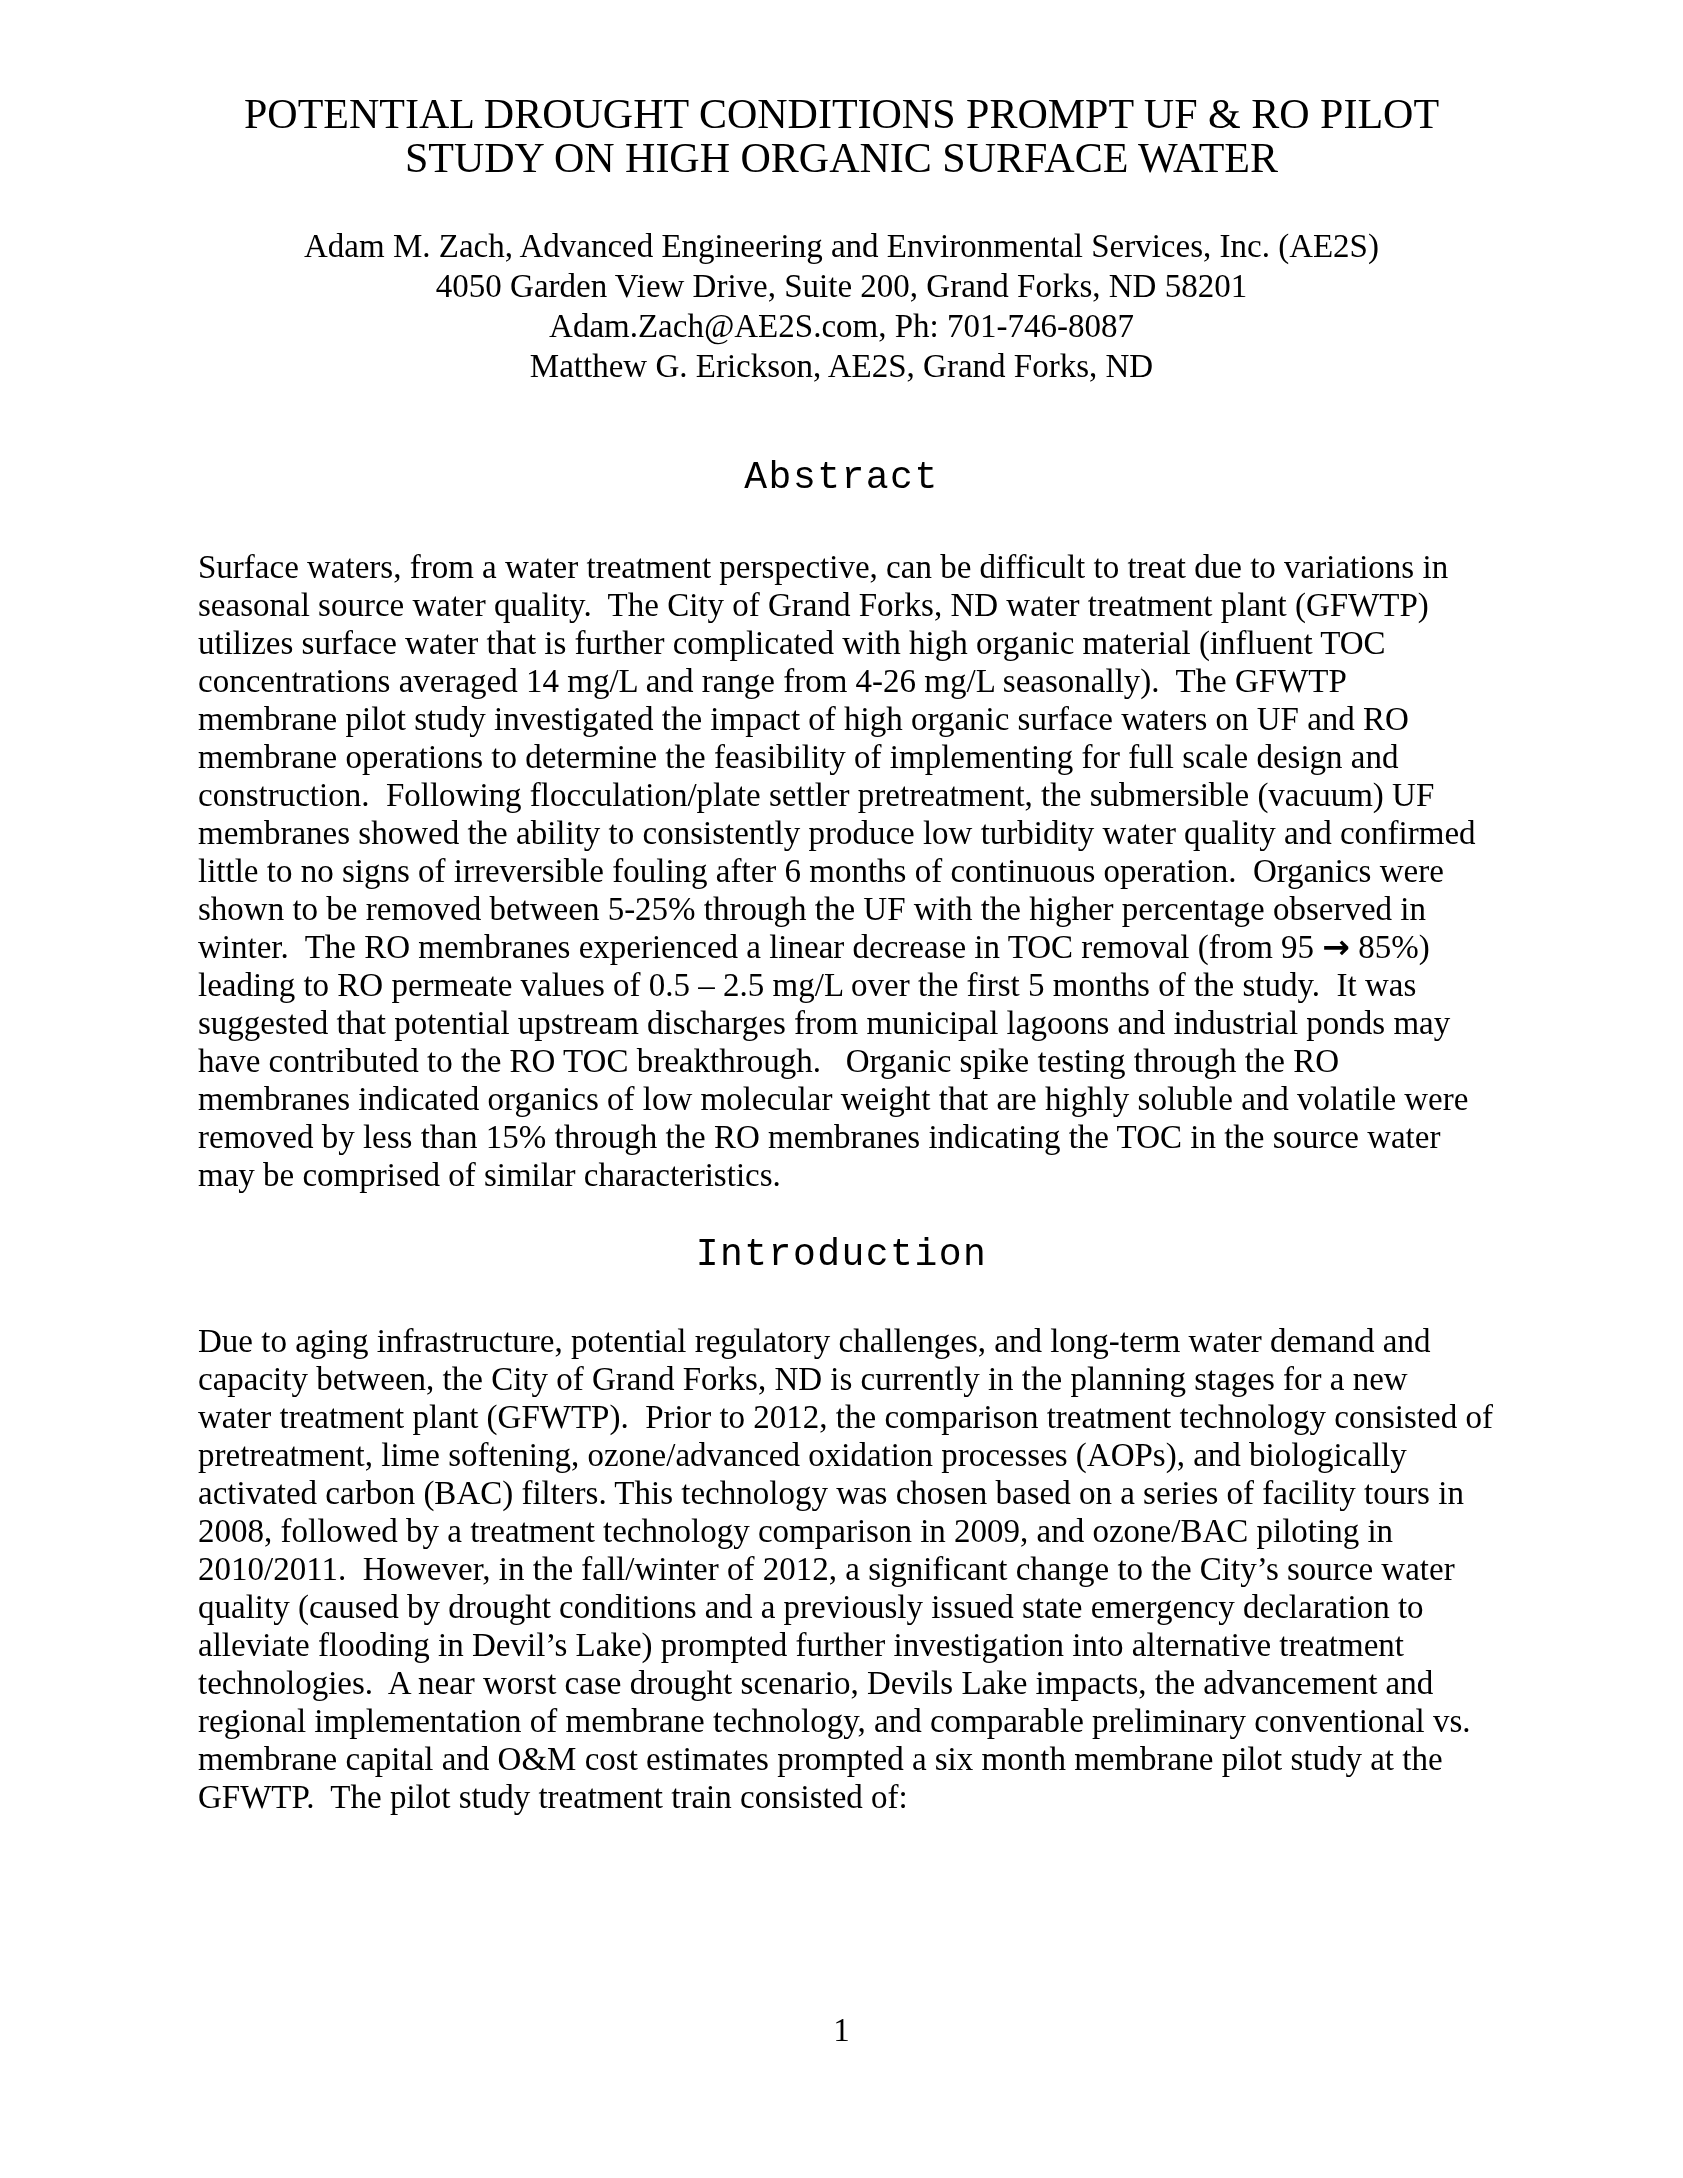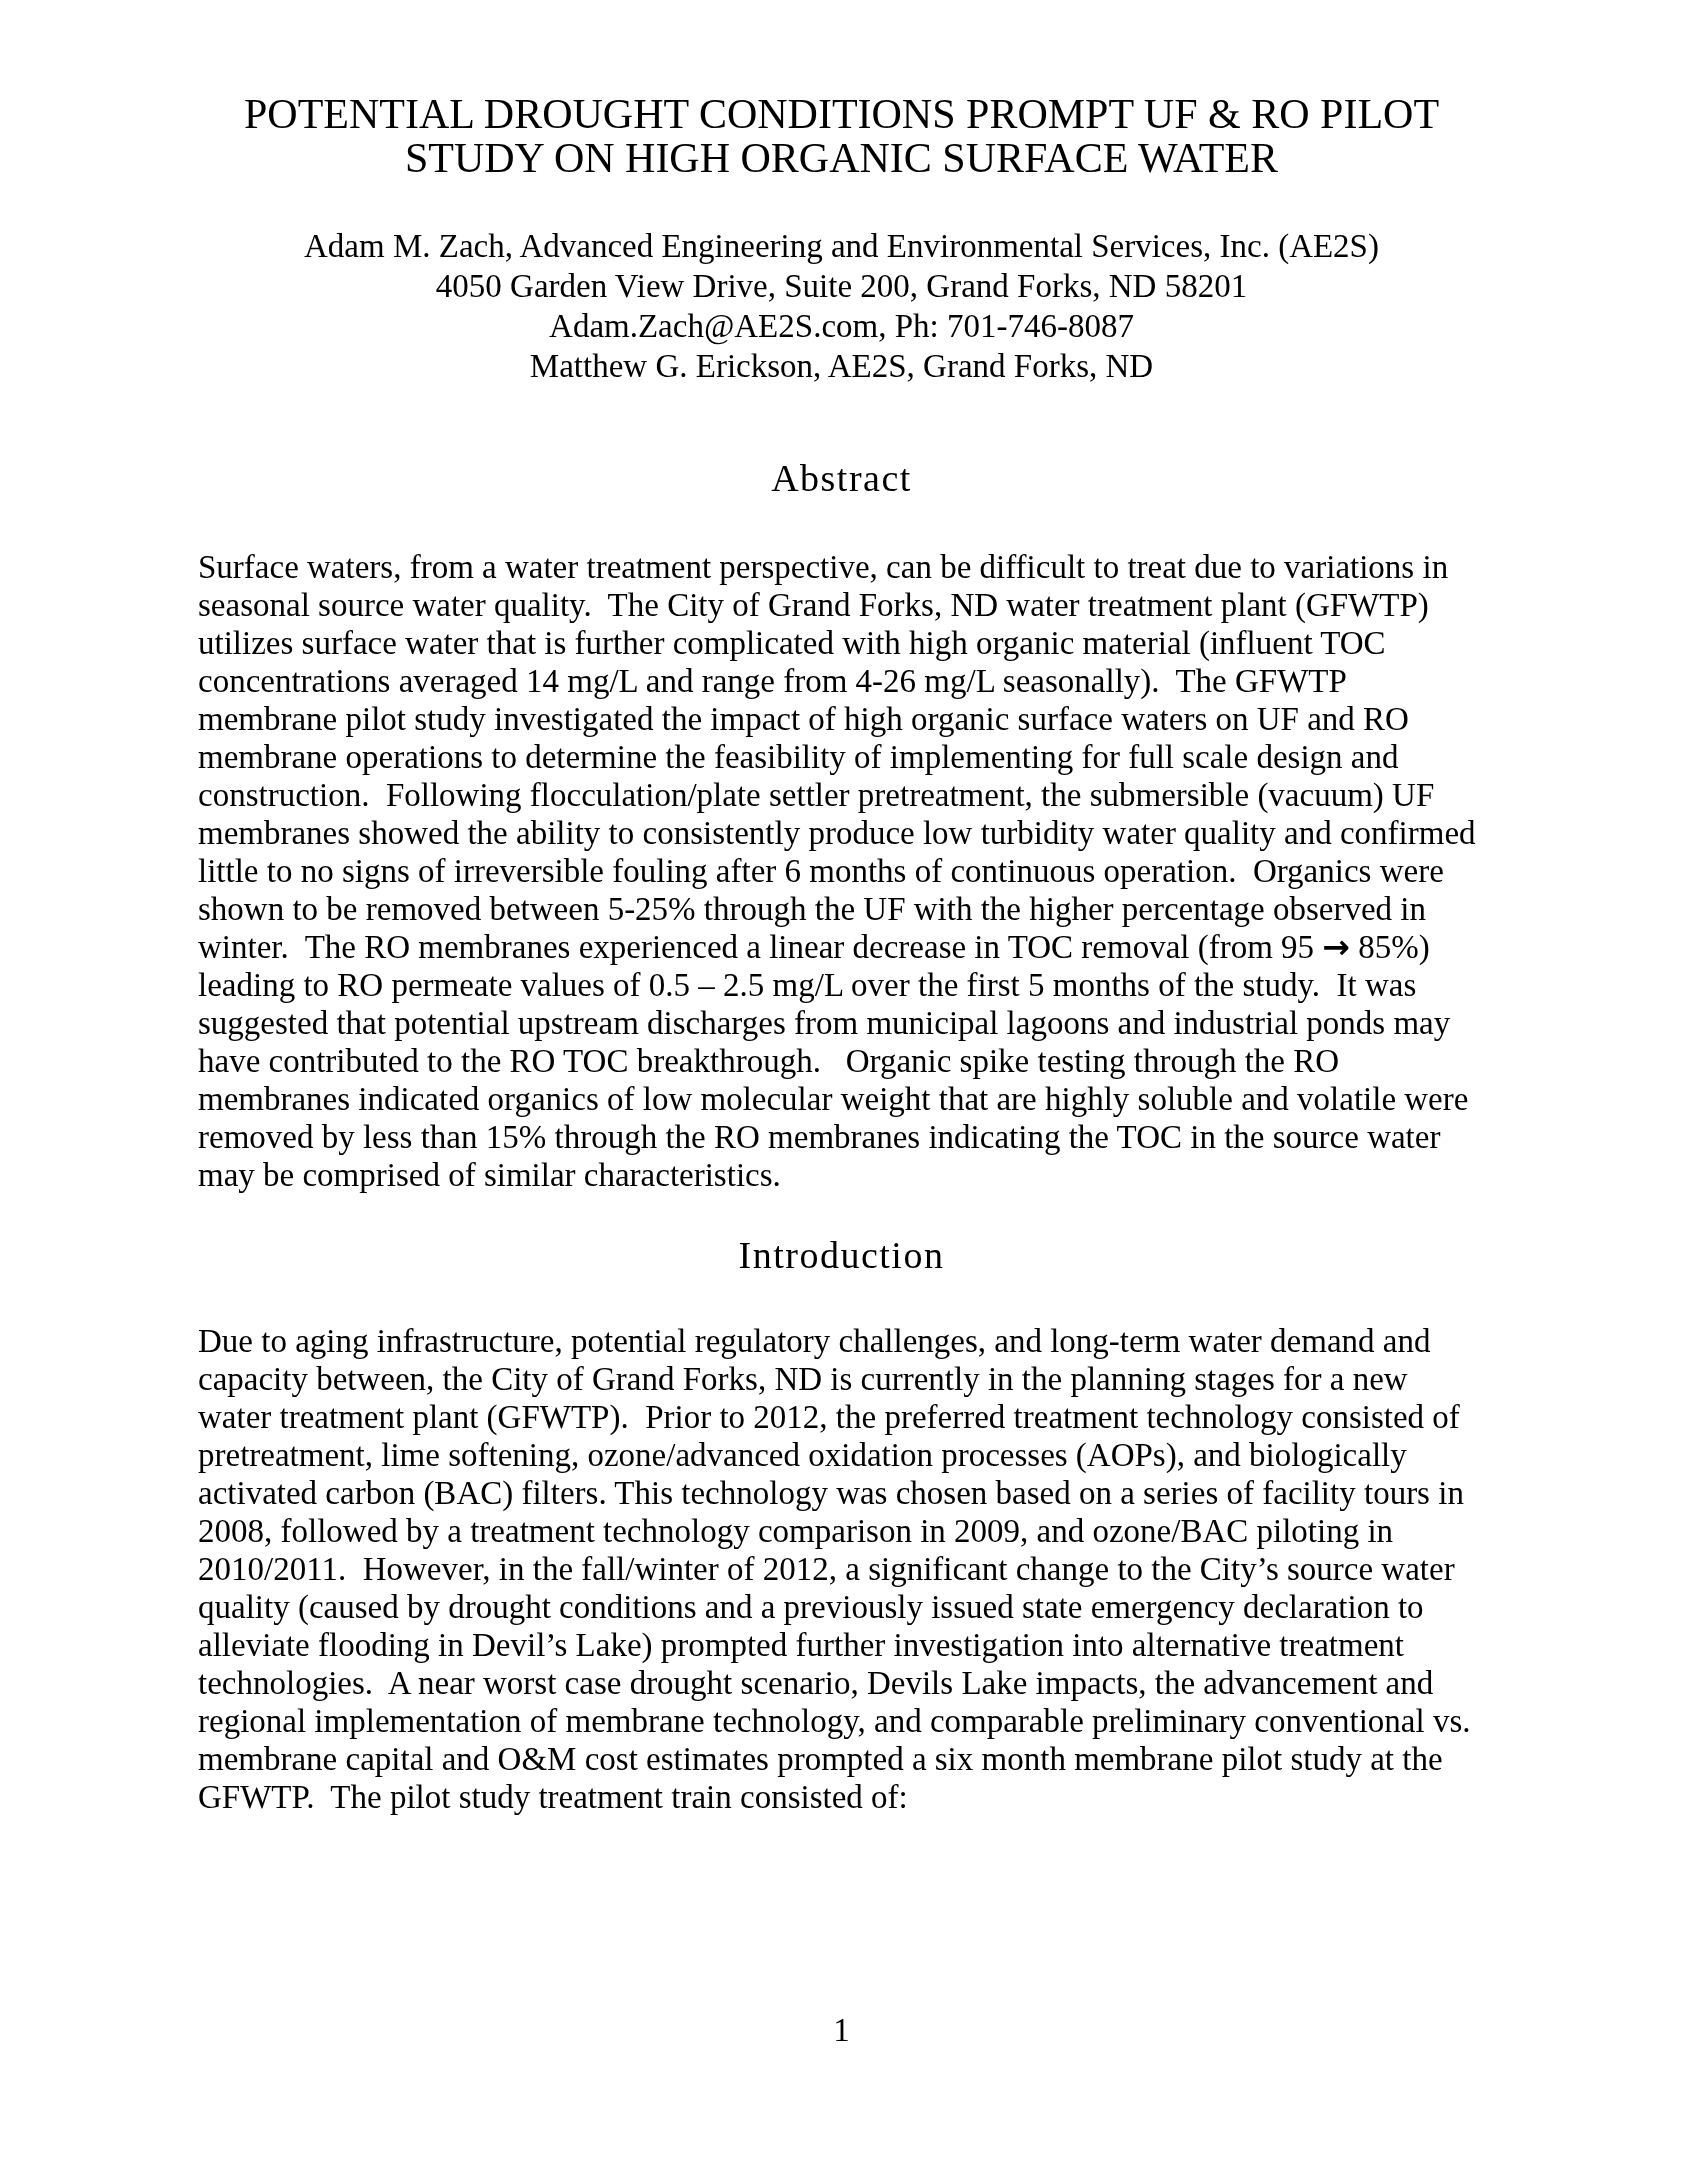--- a/index.html
+++ b/index.html
@@ -25,20 +25,21 @@
     font-size: 33px;
     line-height: 40px;
     text-align: center;
   }
   .heading {
     font-size: 38px;
     line-height: 46px;
     text-align: center;
     letter-spacing: 1.5px;
     font-weight: normal;
+    font-family: Liberation Mono, monospace;
   }
   .h-abstract { margin-top: 69px; }
   .h-intro { margin-top: 38px; }
   .body-par {
     font-size: 33px;
     line-height: 38px;
     text-align: left;
   }
   .par-abstract { margin-top: 47px; }
   .par-intro { margin-top: 44px; }
@@ -94,21 +95,21 @@
     <div class="line">membranes indicated organics of low molecular weight that are highly soluble and volatile were</div>
     <div class="line">removed by less than 15% through the RO membranes indicating the TOC in the source water</div>
     <div class="line">may be comprised of similar characteristics.</div>
   </div>
 
   <div class="heading h-intro col">Introduction</div>
 
   <div class="body-par par-intro col">
     <div class="line">Due to aging infrastructure, potential regulatory challenges, and long-term water demand and</div>
     <div class="line">capacity between, the City of Grand Forks, ND is currently in the planning stages for a new</div>
-    <div class="line">water treatment plant (GFWTP).  Prior to 2012, the preferred treatment technology consisted of</div>
+    <div class="line">water treatment plant (GFWTP).  Prior to 2012, the comparison treatment technology consisted of</div>
     <div class="line">pretreatment, lime softening, ozone/advanced oxidation processes (AOPs), and biologically</div>
     <div class="line">activated carbon (BAC) filters. This technology was chosen based on a series of facility tours in</div>
     <div class="line">2008, followed by a treatment technology comparison in 2009, and ozone/BAC piloting in</div>
     <div class="line">2010/2011.  However, in the fall/winter of 2012, a significant change to the City’s source water</div>
     <div class="line">quality (caused by drought conditions and a previously issued state emergency declaration to</div>
     <div class="line">alleviate flooding in Devil’s Lake) prompted further investigation into alternative treatment</div>
     <div class="line">technologies.  A near worst case drought scenario, Devils Lake impacts, the advancement and</div>
     <div class="line">regional implementation of membrane technology, and comparable preliminary conventional vs.</div>
     <div class="line">membrane capital and O&amp;M cost estimates prompted a six month membrane pilot study at the</div>
     <div class="line">GFWTP.  The pilot study treatment train consisted of:</div>

